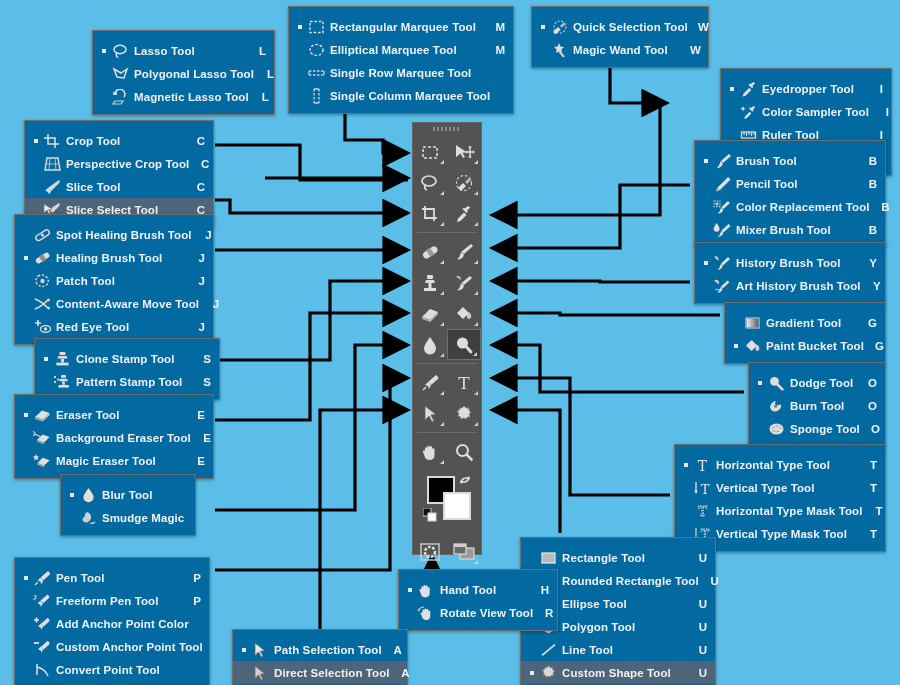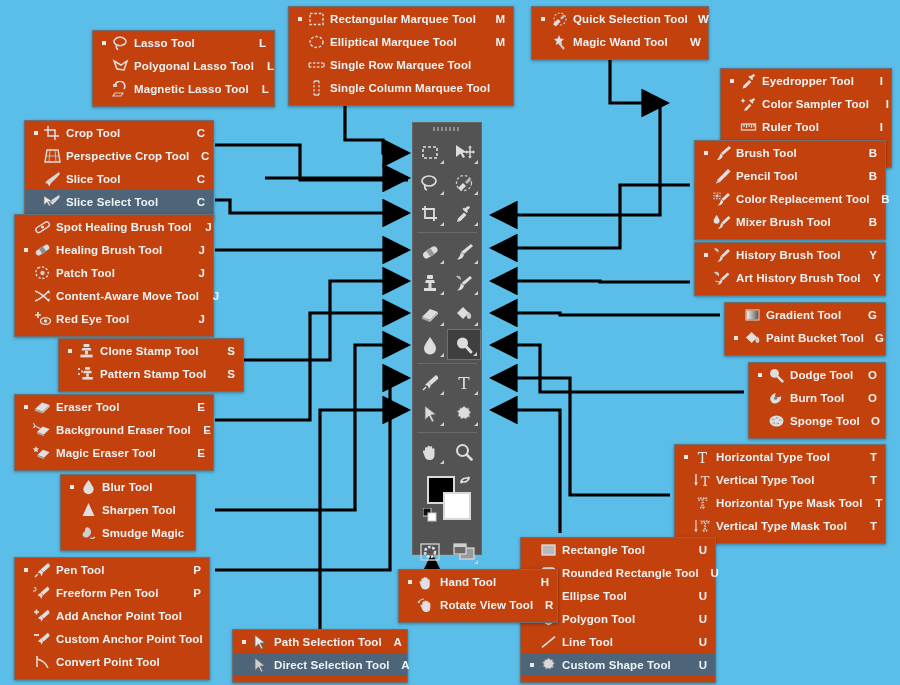--- a/index.html
+++ b/index.html
@@ -12,24 +12,24 @@
     -webkit-font-smoothing:antialiased;
   }
   #stage{position:absolute;inset:0;}
 
   
   #arrows{position:absolute;left:0;top:0;width:900px;height:685px;pointer-events:none;}
 
   
   .panel{
     position:absolute;
-    background:#c2410c;
+    background:#0369a1;
     border:1px solid #6e6e6e;
     box-shadow:0 1px 3px rgba(0,0,0,.35);
-    padding:0 0 6px 0;
+    padding:8px 0 6px 0;
     box-sizing:border-box;
   }
   .row{
     display:flex;align-items:center;
     height:23px;
     padding:0 8px 0 6px;
     box-sizing:border-box;
     white-space:nowrap;
   }
   .row.sel{background:#4d6479;}
@@ -757,21 +757,21 @@
           <span class="ico">
             <svg width="20" height="16" viewBox="0 0 20 16">
               <path d="M3,7.5 L8.6,2 L14.2,7.5 L8.6,13 Z" fill="#e0e0e0"></path>
               <path d="M14.4,6.6 q2.6,2.8 1.8,4.6 a1.8,1.8 0 0 1-3.6,0 q-0.8,-1.8 1.8,-4.6" fill="#cfcfcf"></path>
             </svg>
           </span>
           <span class="lbl">Paint Bucket Tool</span>
           <span class="key">G</span>
         </div>
       </div>
-      <div class="panel" style="left: 34px; top: 338px; width: 186px; margin-left: 24px;">
+      <div class="panel" style="left: 34px; top: 338px; width: 186px;">
         <div class="row">
           <span class="bullet">
             <i></i>
           </span>
           <span class="ico">
             <svg width="20" height="16" viewBox="0 0 20 16">
               <rect x="6.5" y="1" width="6" height="3" rx="1" fill="#dedede"></rect>
               <path d="M5.4,5 h8.2 l1,2.6 h-10.2 z" fill="#dedede"></path>
               <rect x="8" y="7.8" width="3" height="3.6" fill="#dedede"></rect>
               <rect x="3.4" y="11.6" width="12.2" height="2.8" fill="#dedede"></rect>
@@ -931,30 +931,20 @@
               <path d="M9.5,1 C13,6 14.6,8.4 14.6,10.2 A5.1,5.1 0 0 1 4.4,10.2 C4.4,8.4 6,6 9.5,1 Z" fill="#e0e0e0"></path>
             </svg>
           </span>
           <span class="lbl">Blur Tool</span>
           <span class="key"></span>
         </div>
         <div class="row">
           <span class="bullet"></span>
           <span class="ico">
             <svg width="20" height="16" viewBox="0 0 20 16">
-              <path d="M9.5,1 L15.5,14 L3.5,14 Z" fill="#e0e0e0"></path>
-            </svg>
-          </span>
-          <span class="lbl">Sharpen Tool</span>
-          <span class="key"></span>
-        </div>
-        <div class="row">
-          <span class="bullet"></span>
-          <span class="ico">
-            <svg width="20" height="16" viewBox="0 0 20 16">
               <path d="M8,2 q4,1.4 4,5 q0,3.4 -3,5 q-3,1.6 -5,-1 q-1.4,-2 0.6,-3.4 q2,-1.4 1.4,-3.6 z" fill="#cfcfcf"></path>
               <path d="M11,13 q3,1 5,-1" fill="none" stroke="#cfcfcf" stroke-width="1.2"></path>
             </svg>
           </span>
           <span class="lbl">Smudge Magic</span>
           <span class="key"></span>
         </div>
       </div>
       <div class="panel" style="left: 520px; top: 537px; width: 196px;">
         <div class="row">
@@ -1075,21 +1065,21 @@
         </div>
         <div class="row">
           <span class="bullet"></span>
           <span class="ico">
             <svg width="20" height="16" viewBox="0 0 20 16">
               <path d="M14.8,1.8 q2.4,1.8 1.6,3.4 l-5.8,5.2 l-2.6,-2.6 z" fill="#e0e0e0"></path>
               <path d="M7.6,7.6 L10.2,10.2 L8.4,13.8 L7.6,11.2 L5,10.4 z" fill="#e0e0e0"></path>
               <path d="M1,4 h5 M3.5,1.5 v5" stroke="#e0e0e0" stroke-width="1.7"></path>
             </svg>
           </span>
-          <span class="lbl">Add Anchor Point Tool</span>
+          <span class="lbl">Add Anchor Point Color</span>
           <span class="key"></span>
         </div>
         <div class="row">
           <span class="bullet"></span>
           <span class="ico">
             <svg width="20" height="16" viewBox="0 0 20 16">
               <path d="M14.8,1.8 q2.4,1.8 1.6,3.4 l-5.8,5.2 l-2.6,-2.6 z" fill="#e0e0e0"></path>
               <path d="M7.6,7.6 L10.2,10.2 L8.4,13.8 L7.6,11.2 L5,10.4 z" fill="#e0e0e0"></path>
               <path d="M1,4 h5" stroke="#e0e0e0" stroke-width="1.8"></path>
             </svg>

